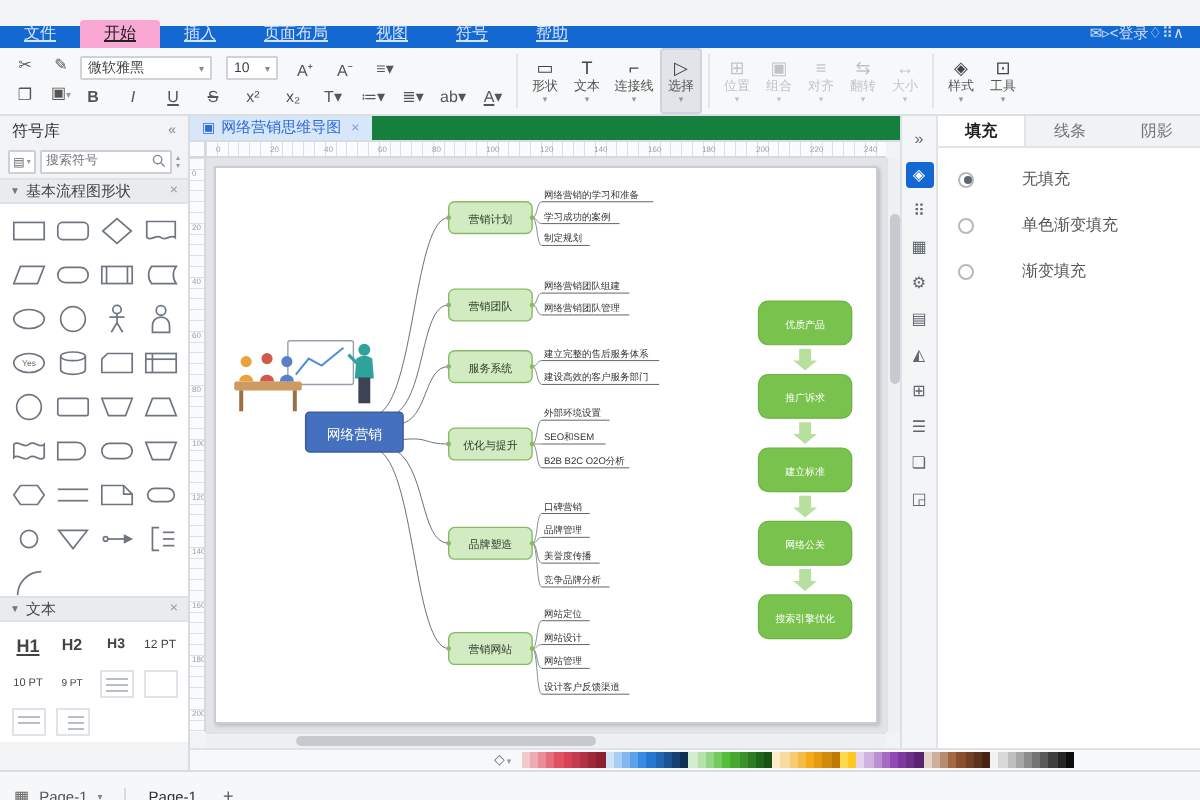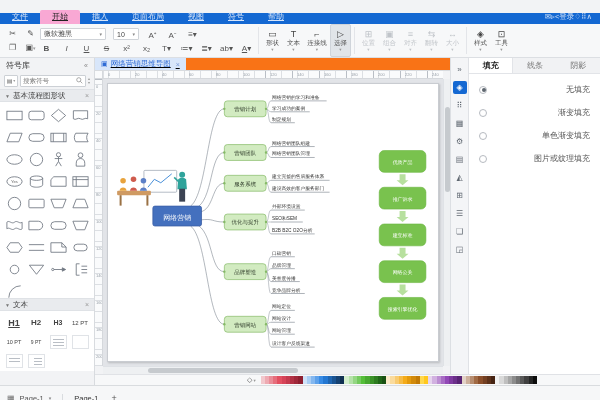--- a/index.html
+++ b/index.html
@@ -59,21 +59,21 @@
   .textgrid{display:grid;grid-template-columns:repeat(4,1fr);grid-auto-rows:19px;background:#fff;padding:2px 3px;height:60px;align-items:center;justify-items:center;overflow:hidden;}
   .ts{color:#444;}
   .ts.h1{font-size:9px;font-weight:bold;text-decoration:underline;}
   .ts.h2{font-size:8px;font-weight:bold;}
   .ts.h3{font-size:7px;font-weight:bold;}
   .ts.pt12{font-size:6px;}.ts.pt10{font-size:5.5px;}.ts.pt9{font-size:5px;}
   .thumb{width:17px;height:14px;border:1px solid #e0e3e7;background:#fff;position:relative;overflow:hidden;}
   .thumb .tl{position:absolute;left:2px;right:2px;height:1px;background:#b9bec5;}
 
   
-  .docbar{position:absolute;left:95px;top:58px;width:355px;height:13px;background:#f97316;border-bottom:1px solid #d8dbdf;display:flex;text-decoration:underline;}
+  .docbar{position:absolute;left:95px;top:58px;width:355px;height:13px;background:#15803d;border-bottom:1px solid #d8dbdf;display:flex;}
   .doctab{display:flex;align-items:center;gap:3px;background:#d8e6fa;padding:0 6px;font-size:7.5px;color:#2e6bd6;}
   .doctab .dicon{font-size:7px;color:#2e6bd6;}
   .doctab .dx{color:#7a9bd8;font-size:7px;margin-left:2px;}
   .corner{position:absolute;left:95px;top:71px;width:8px;height:8px;background:#fafbfc;border-right:1px solid #d5d8dc;border-bottom:1px solid #d5d8dc;}
   .hruler{position:absolute;left:103px;top:71px;width:340px;height:8px;background:#fafbfc;border-bottom:1px solid #d5d8dc;background-image:repeating-linear-gradient(90deg,#dcdfe3 0,#dcdfe3 .5px,transparent .5px,transparent 5.4px),repeating-linear-gradient(90deg,#b9bec5 0,#b9bec5 .5px,transparent .5px,transparent 27px);overflow:hidden;}
   .vruler{position:absolute;left:95px;top:79px;width:8px;height:287px;background:#fafbfc;border-right:1px solid #d5d8dc;background-image:repeating-linear-gradient(180deg,#dcdfe3 0,#dcdfe3 .5px,transparent .5px,transparent 5.4px),repeating-linear-gradient(180deg,#b9bec5 0,#b9bec5 .5px,transparent .5px,transparent 27px);overflow:hidden;}
   .rnum{position:absolute;font-size:4px;color:#98a0a8;}
   .canvasvp{position:absolute;left:103px;top:79px;width:340px;height:287px;background:#e2e4e8;overflow:hidden;}
   .page{position:absolute;left:4px;top:4px;width:332px;height:279px;background:#ffffff;border:1px solid #c9ccd1;box-shadow:1px 1px 2px rgba(0,0,0,.18);}
   .vsb{position:absolute;left:443px;top:79px;width:7px;height:287px;background:#eef0f2;border-left:1px solid #dfe2e6;}
@@ -83,21 +83,21 @@
 
   
   .rightstrip{position:absolute;left:450px;top:58px;width:18px;height:316px;background:#f4f5f7;border-left:1px solid #dcdfe3;display:flex;flex-direction:column;align-items:center;}
   .rs-icon{width:14px;height:13px;display:flex;align-items:center;justify-content:center;font-size:8px;color:#5f6770;margin-top:5px;border-radius:2px;}
   .rs-icon.selected{background:#1468d2;color:#fff;}
   .rightpanel{position:absolute;left:468px;top:58px;width:132px;height:316px;background:#fff;border-left:1px solid #e0e2e6;}
   .rp-tabs{height:16px;background:#f1f2f4;display:flex;border-bottom:1px solid #e2e4e8;}
   .rp-tab{flex:1;display:flex;align-items:center;justify-content:center;font-size:8px;color:#777;}
   .rp-tab.active{background:#fff;color:#222;font-weight:bold;border-right:1px solid #e2e4e8;}
   .rp-opts{padding:10px 10px;display:flex;flex-direction:column;gap:12px;}
-  .opt{display:flex;align-items:center;gap:8px;font-size:8px;color:#555;justify-content:space-between;}
+  .opt{display:flex;align-items:center;gap:24px;font-size:8px;color:#555;}
   .radio{width:8px;height:8px;border:1px solid #b6bac0;border-radius:50%;background:#fff;position:relative;flex:0 0 auto;}
   .radio.selected::after{content:"";position:absolute;left:1.5px;top:1.5px;width:4px;height:4px;background:#5f6770;border-radius:50%;}
 
   
   .paletterow{position:absolute;left:95px;top:374px;right:0;height:11px;background:#f7f8f9;border-top:1px solid #e0e2e6;display:flex;align-items:center;}
   .palicon{margin-left:152px;font-size:7px;color:#666;display:flex;align-items:center;gap:1px;}
   .palcaret{font-size:4.5px;color:#999;}
   .swatches{display:flex;margin-left:5px;height:8px;}
   .swatch{width:4.2px;height:8px;}
   .statusbar{position:absolute;left:0;top:385px;right:0;height:15px;background:#f6f7f8;border-top:1px solid #d9dcdf;display:flex;align-items:center;font-size:7.5px;color:#555;padding:12px 7px;gap:5px;}
@@ -782,29 +782,25 @@
       <span class="rp-tab">线条</span>
       <span class="rp-tab">阴影</span>
     </div>
     <div class="rp-opts">
       <div class="opt">
         <span class="radio selected"></span>
         <span>无填充</span>
       </div>
       <div class="opt">
         <span class="radio"></span>
-        <span>渐变填充</span>
+        <span>单色渐变填充</span>
       </div>
       <div class="opt">
         <span class="radio"></span>
-        <span>单色渐变填充</span>
-      </div>
-      <div class="opt">
-        <span class="radio"></span>
-        <span>图片或纹理填充</span>
+        <span>渐变填充</span>
       </div>
     </div>
   </div>
 
   <div class="paletterow">
     <span class="palicon">
         <span class="g g-diamond"></span>
         <span class="palcaret">▾</span>
       </span>
     <div class="swatches">

